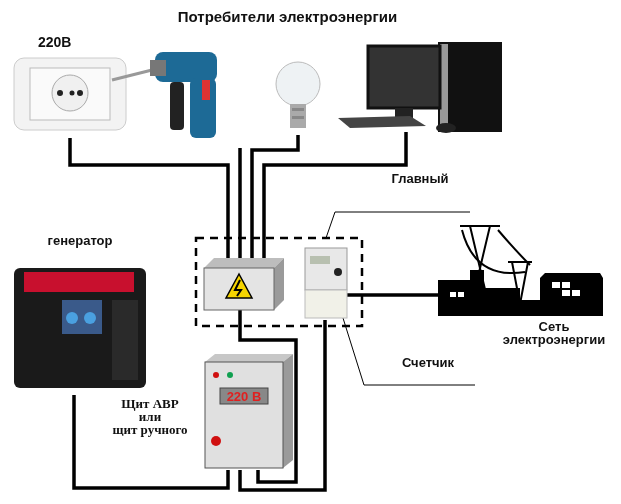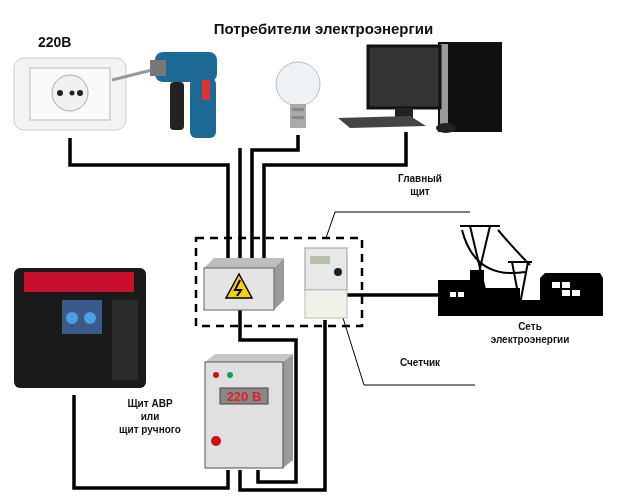--- a/index.html
+++ b/index.html
@@ -1,19 +1,19 @@
 <!DOCTYPE html>
 <html><head>
 <meta charset="utf-8">
 <style>
   html,body{margin:0;padding:0;background:#fff;}
   body{width:621px;height:504px;position:relative;overflow:hidden;font-family:"Liberation Sans",sans-serif;}
   #diagram{position:absolute;left:0;top:0;width:621px;height:504px;}
-  .lbl{position:absolute;font-weight:bold;color:#111;text-align:center;line-height:13px;font-size:10px;}
-  .title{left:0;width:575px;top:20px;font-size:15px;line-height:18px;margin-left:36px;}
+  .lbl{position:absolute;font-weight:bold;color:#111;text-align:center;line-height:13px;font-size:13px;}
+  .title{left:0;width:575px;top:8px;font-size:15px;line-height:18px;}
   text{font-family:"Liberation Sans",sans-serif;}
 </style>
 </head>
 <body>
 
 <div class="lbl title">Потребители электроэнергии</div>
 
 <svg id="diagram" viewBox="0 0 621 504">
 
   <g fill="none" stroke="#000" stroke-width="3.5">
@@ -119,32 +119,32 @@
     <rect x="220" y="388" width="48" height="16" fill="#888" stroke="#444"></rect>
     <text x="244" y="401" fill="#e02020" font-size="13" font-weight="bold" text-anchor="middle">220 В</text>
     <circle cx="216" cy="441" r="5" fill="#d01010"></circle>
   </g>
 </svg>
 
 <div class="lbl" style="left:38px;top:36px;font-size:14px;">220В</div>
 
 <div class="lbl" style="left:320px;top:172px;width:200px;">
   <div>Главный</div>
-  <div>щит</div>
 </div>
 
 <div class="lbl" style="left:20px;top:234px;width:120px;">
+  <div>генератор</div>
 </div>
 
-<div class="lbl" style="left:470px;top:320px;width:120px;text-align:center;">
+<div class="lbl" style="left:494px;top:320px;width:120px;text-align:center;">
   <div>Сеть</div>
   <div>электроэнергии</div>
 </div>
 
-<div class="lbl" style="left:360px;top:356px;width:120px;">
+<div class="lbl" style="left:368px;top:356px;width:120px;">
   <div>Счетчик</div>
 </div>
 
-<div class="lbl" style="left:90px;top:397px;width:120px;">
+<div class="lbl" style="left:90px;top:397px;width:120px;font-family:Liberation Serif, serif;">
   <div>Щит АВР</div>
   <div>или</div>
   <div>щит ручного</div>
 </div>
 
 </body></html>

